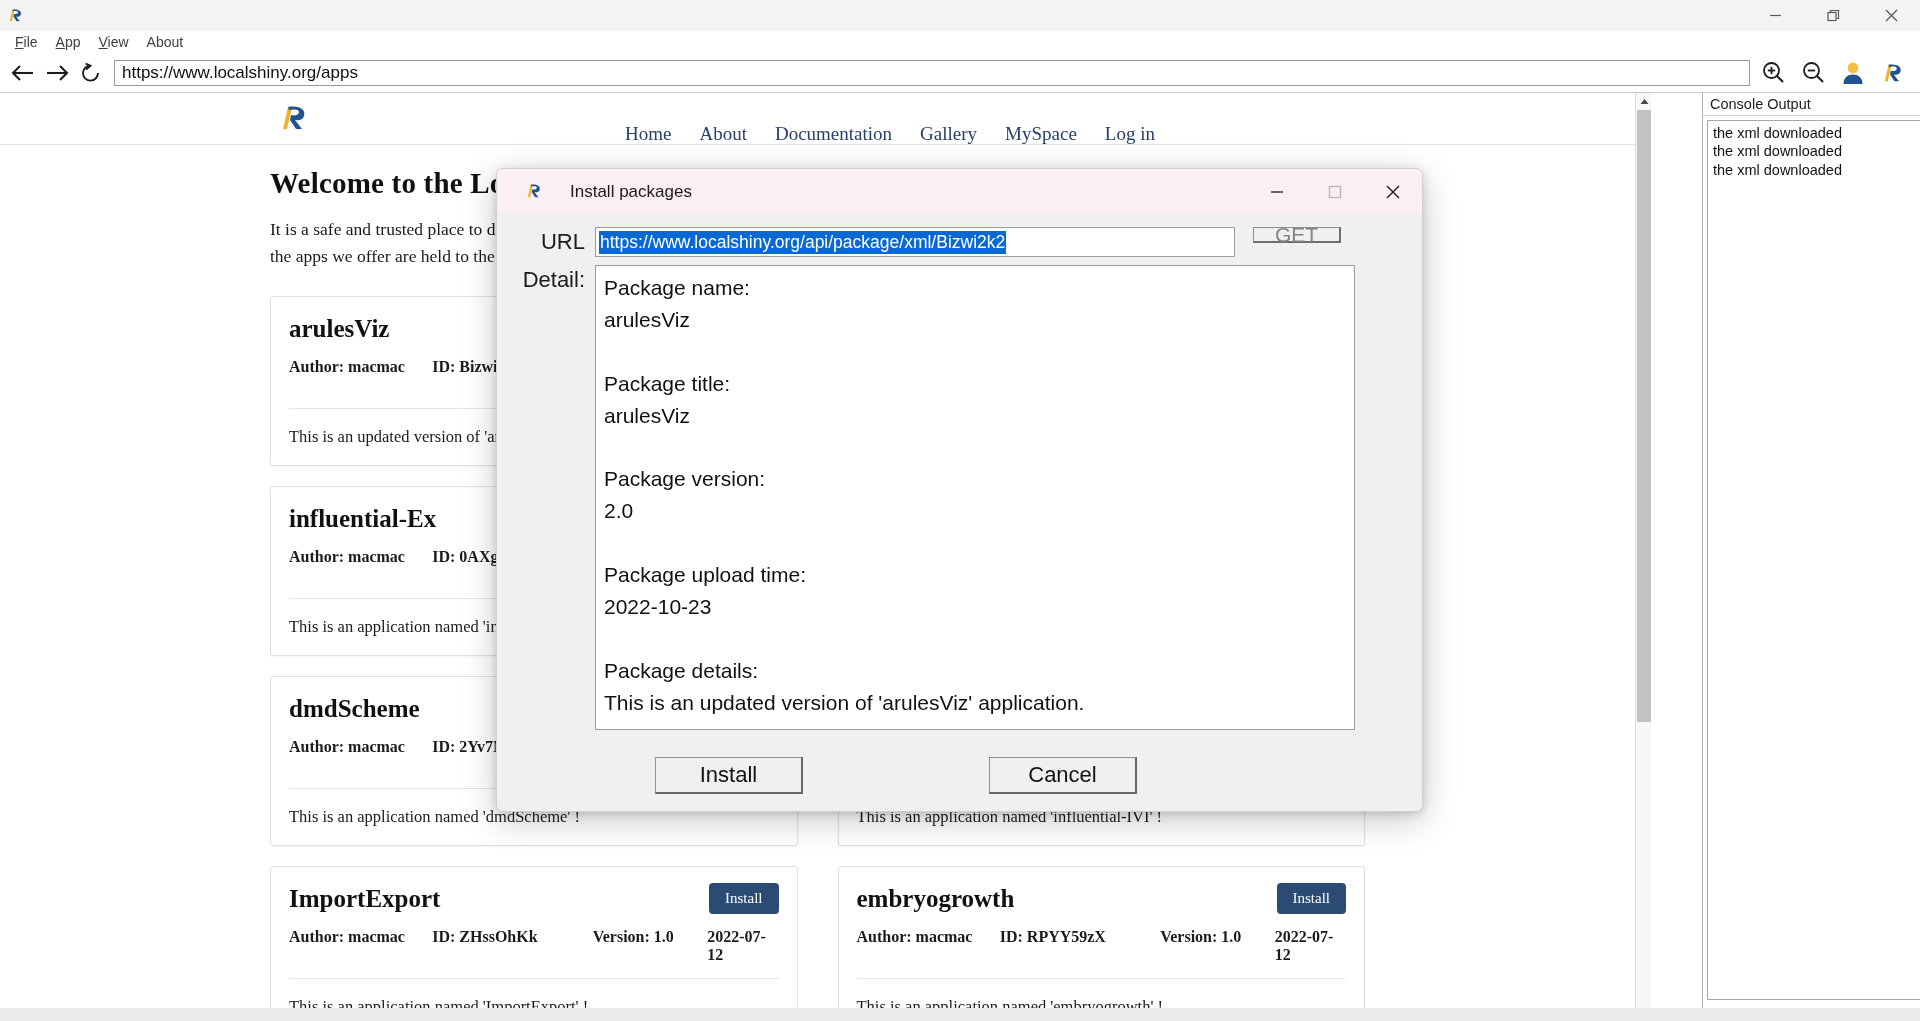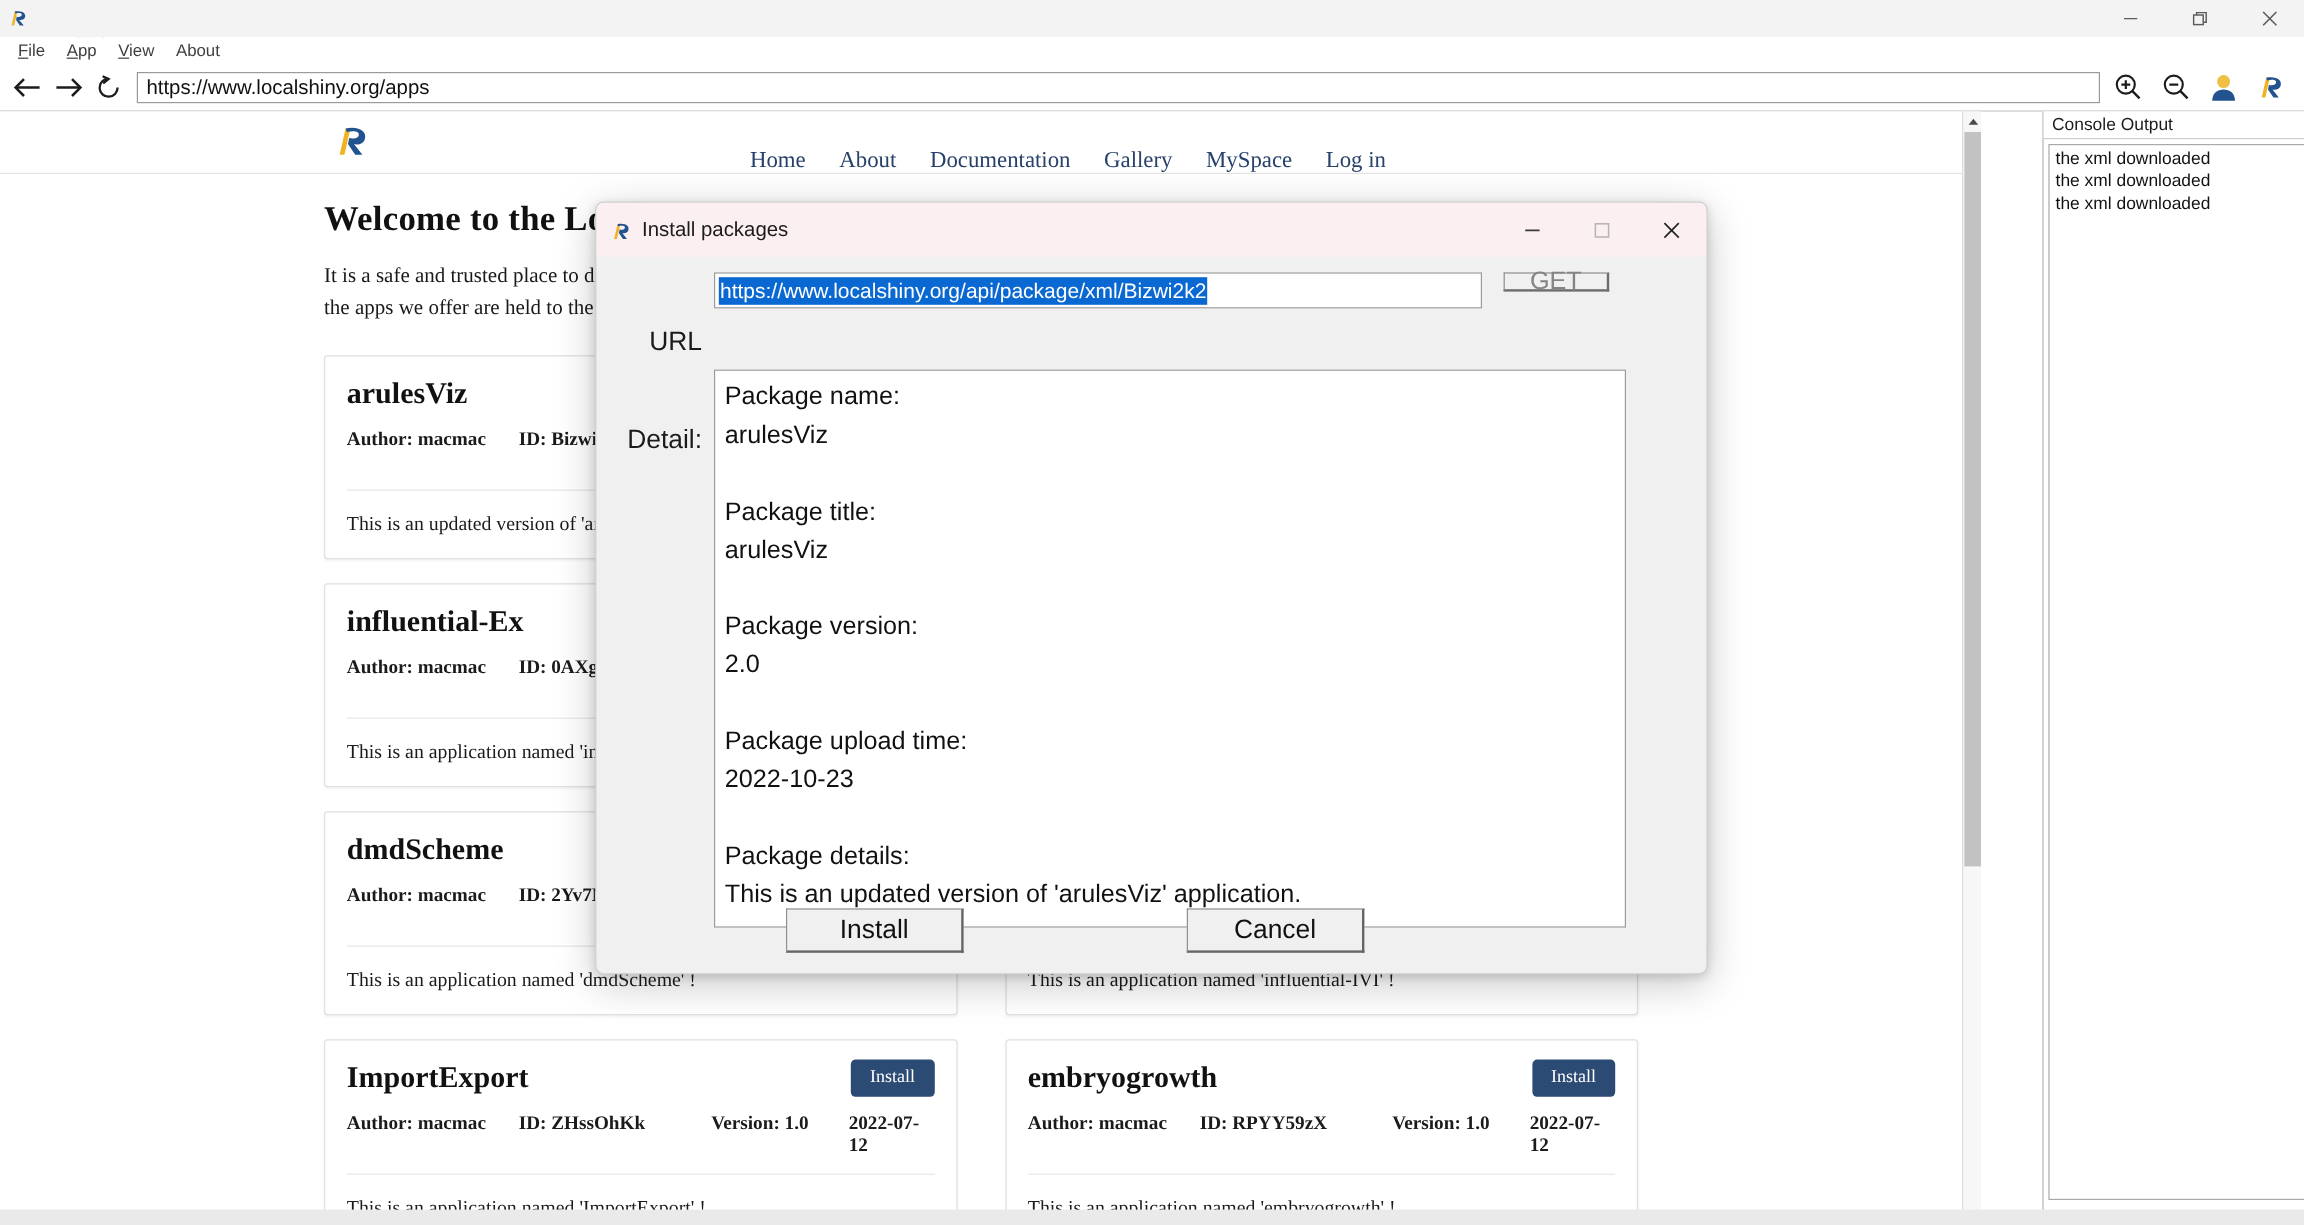--- a/index.html
+++ b/index.html
@@ -187,38 +187,37 @@
     background: #f0f0f0;
     border: 1px solid #cfcfcf;
     border-radius: 7px;
     box-shadow: 0 8px 34px rgba(0,0,0,.22), 0 2px 8px rgba(0,0,0,.14);
     overflow: hidden;
   }
   .dlg-titlebar {
     height: 45px; background: #fbeff1;
     display: flex; align-items: center; position: relative;
   }
-  .dlg-title-left { display: flex; align-items: flex-end; gap: 8px; padding-left: 12px; }
+  .dlg-title-left { display: flex; align-items: flex-start; gap: 27px; padding-left: 12px; margin-left: 16px; }
   .dlg-app-icon { width: 18px; height: 18px; position: relative; }
   .dlg-title-text { font-size: 17px; color: #1b1b1b; font-family: "Liberation Sans", sans-serif; }
   .dlg-wc { position: absolute; right: 0; top: 0; height: 45px; display: flex; }
   .dlg-wc-btn {
     width: 58px; height: 45px; display: flex; align-items: center; justify-content: center;
     color: #3a3a3a;
   }
 
   .dlg-body { padding: 0 0 0 0; position: relative; height: 599px; }
 
   .field-row { display: flex; align-items: flex-start; padding: 13px 0 0 0; }
   .field-label {
     width: 98px; text-align: right; padding-right: 10px;
     font-size: 22px; color: #1b1b1b;
     font-family: "Liberation Sans", sans-serif;
     line-height: 30px;
-    margin-top: 43px;
   }
   .url-input {
     width: 640px; height: 30px;
     border: 1px solid #9c9c9c; background: #ffffff;
     display: flex; align-items: center; padding: 0 3px;
     font-size: 17.5px;
     font-family: "Liberation Sans", sans-serif;
   }
   .url-sel { background: #0a68d2; color: #ffffff; padding: 1px 1px; }
   .get-btn {

